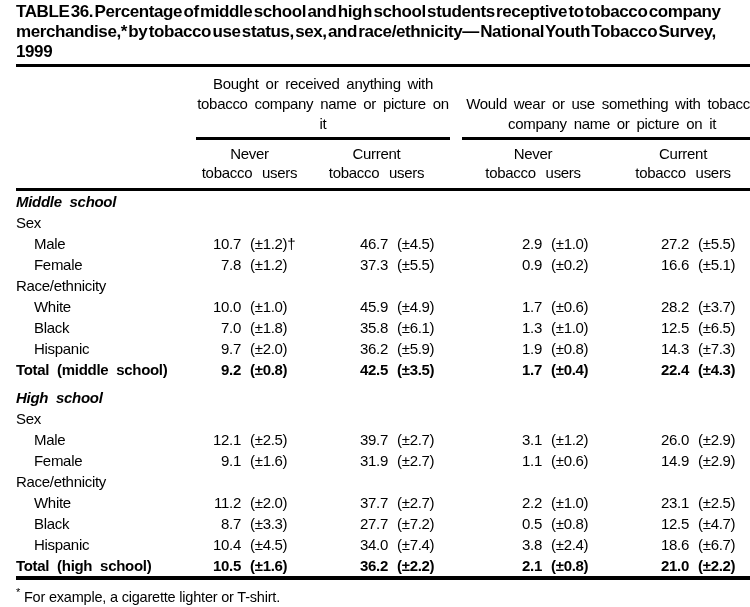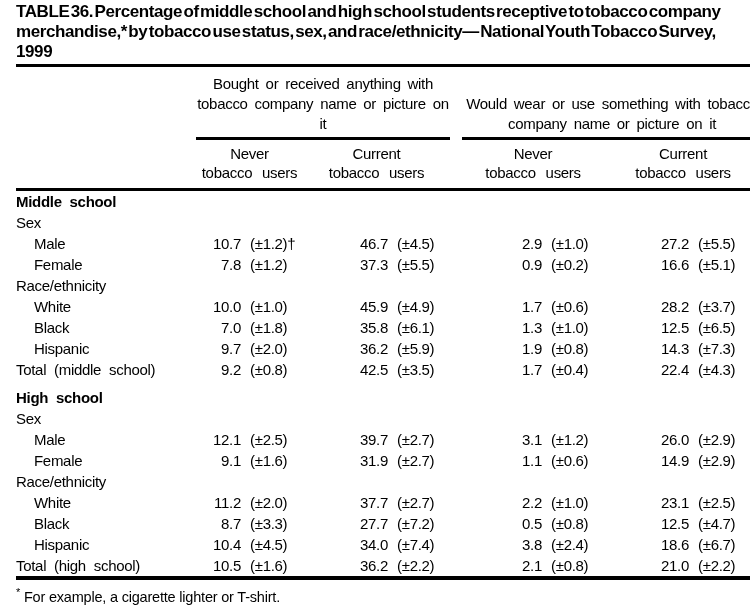--- a/index.html
+++ b/index.html
@@ -32,22 +32,22 @@
     padding:4px 0 6px 0; line-height:19px;
     letter-spacing:-0.3px; word-spacing:6px;
   }
 
   tbody td {
     font-size:15px; height:21px; padding:0;
     letter-spacing:-0.3px; vertical-align:middle;
   }
   td.label { text-align:left; word-spacing:4px; white-space:nowrap; }
   tr.item td.label { padding-left:18px; }
-  tr.section td.label { font-weight:bold; }
-  tr.total td { font-weight:normal; }
+  tr.section td.label { font-weight:bold;font-style:italic; }
+  tr.total td { font-weight:bold; }
   td.val { text-align:right; }
   td.ci  { text-align:left; padding-left:9px; white-space:nowrap; }
   tr.spacer td { height:7px; }
   tbody tr.last td { border-bottom:4px solid #000; }
 
   .footnotes { margin-top:7px; font-size:14.5px; line-height:20px; letter-spacing:-0.2px; }
   .footnote sup { font-size:11px; line-height:0; }
 </style>
 </head>
 <body>

